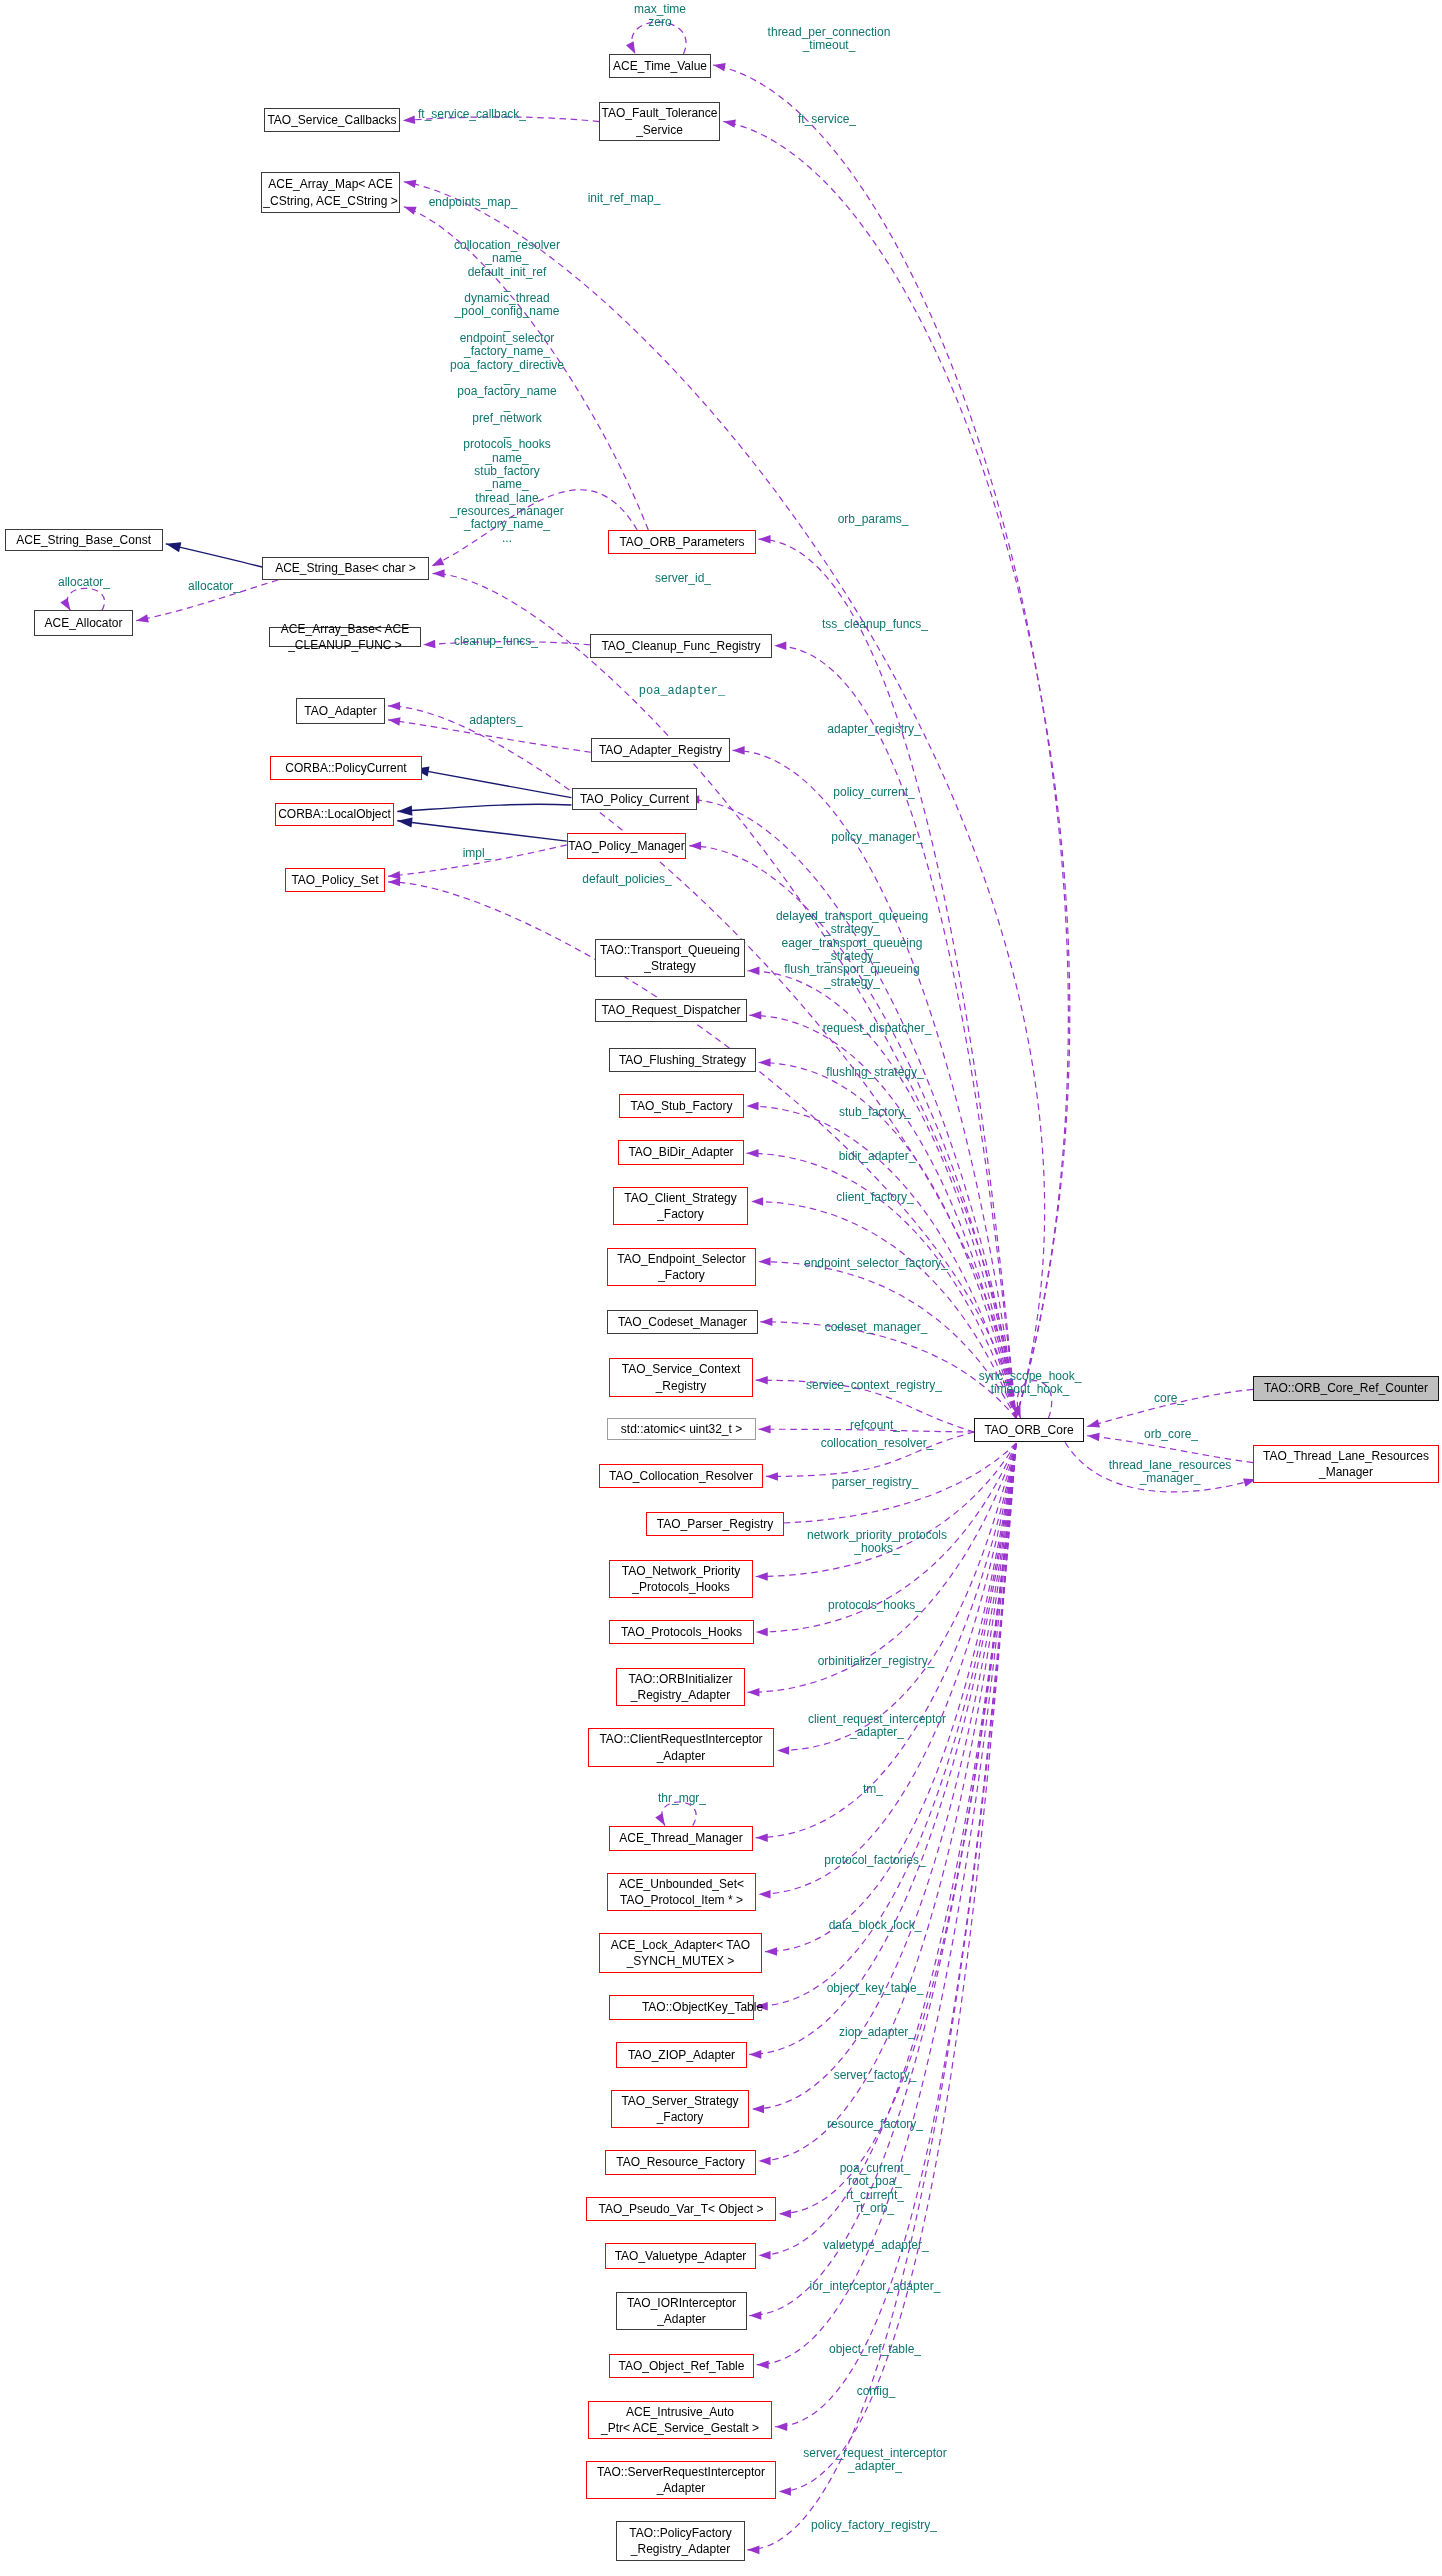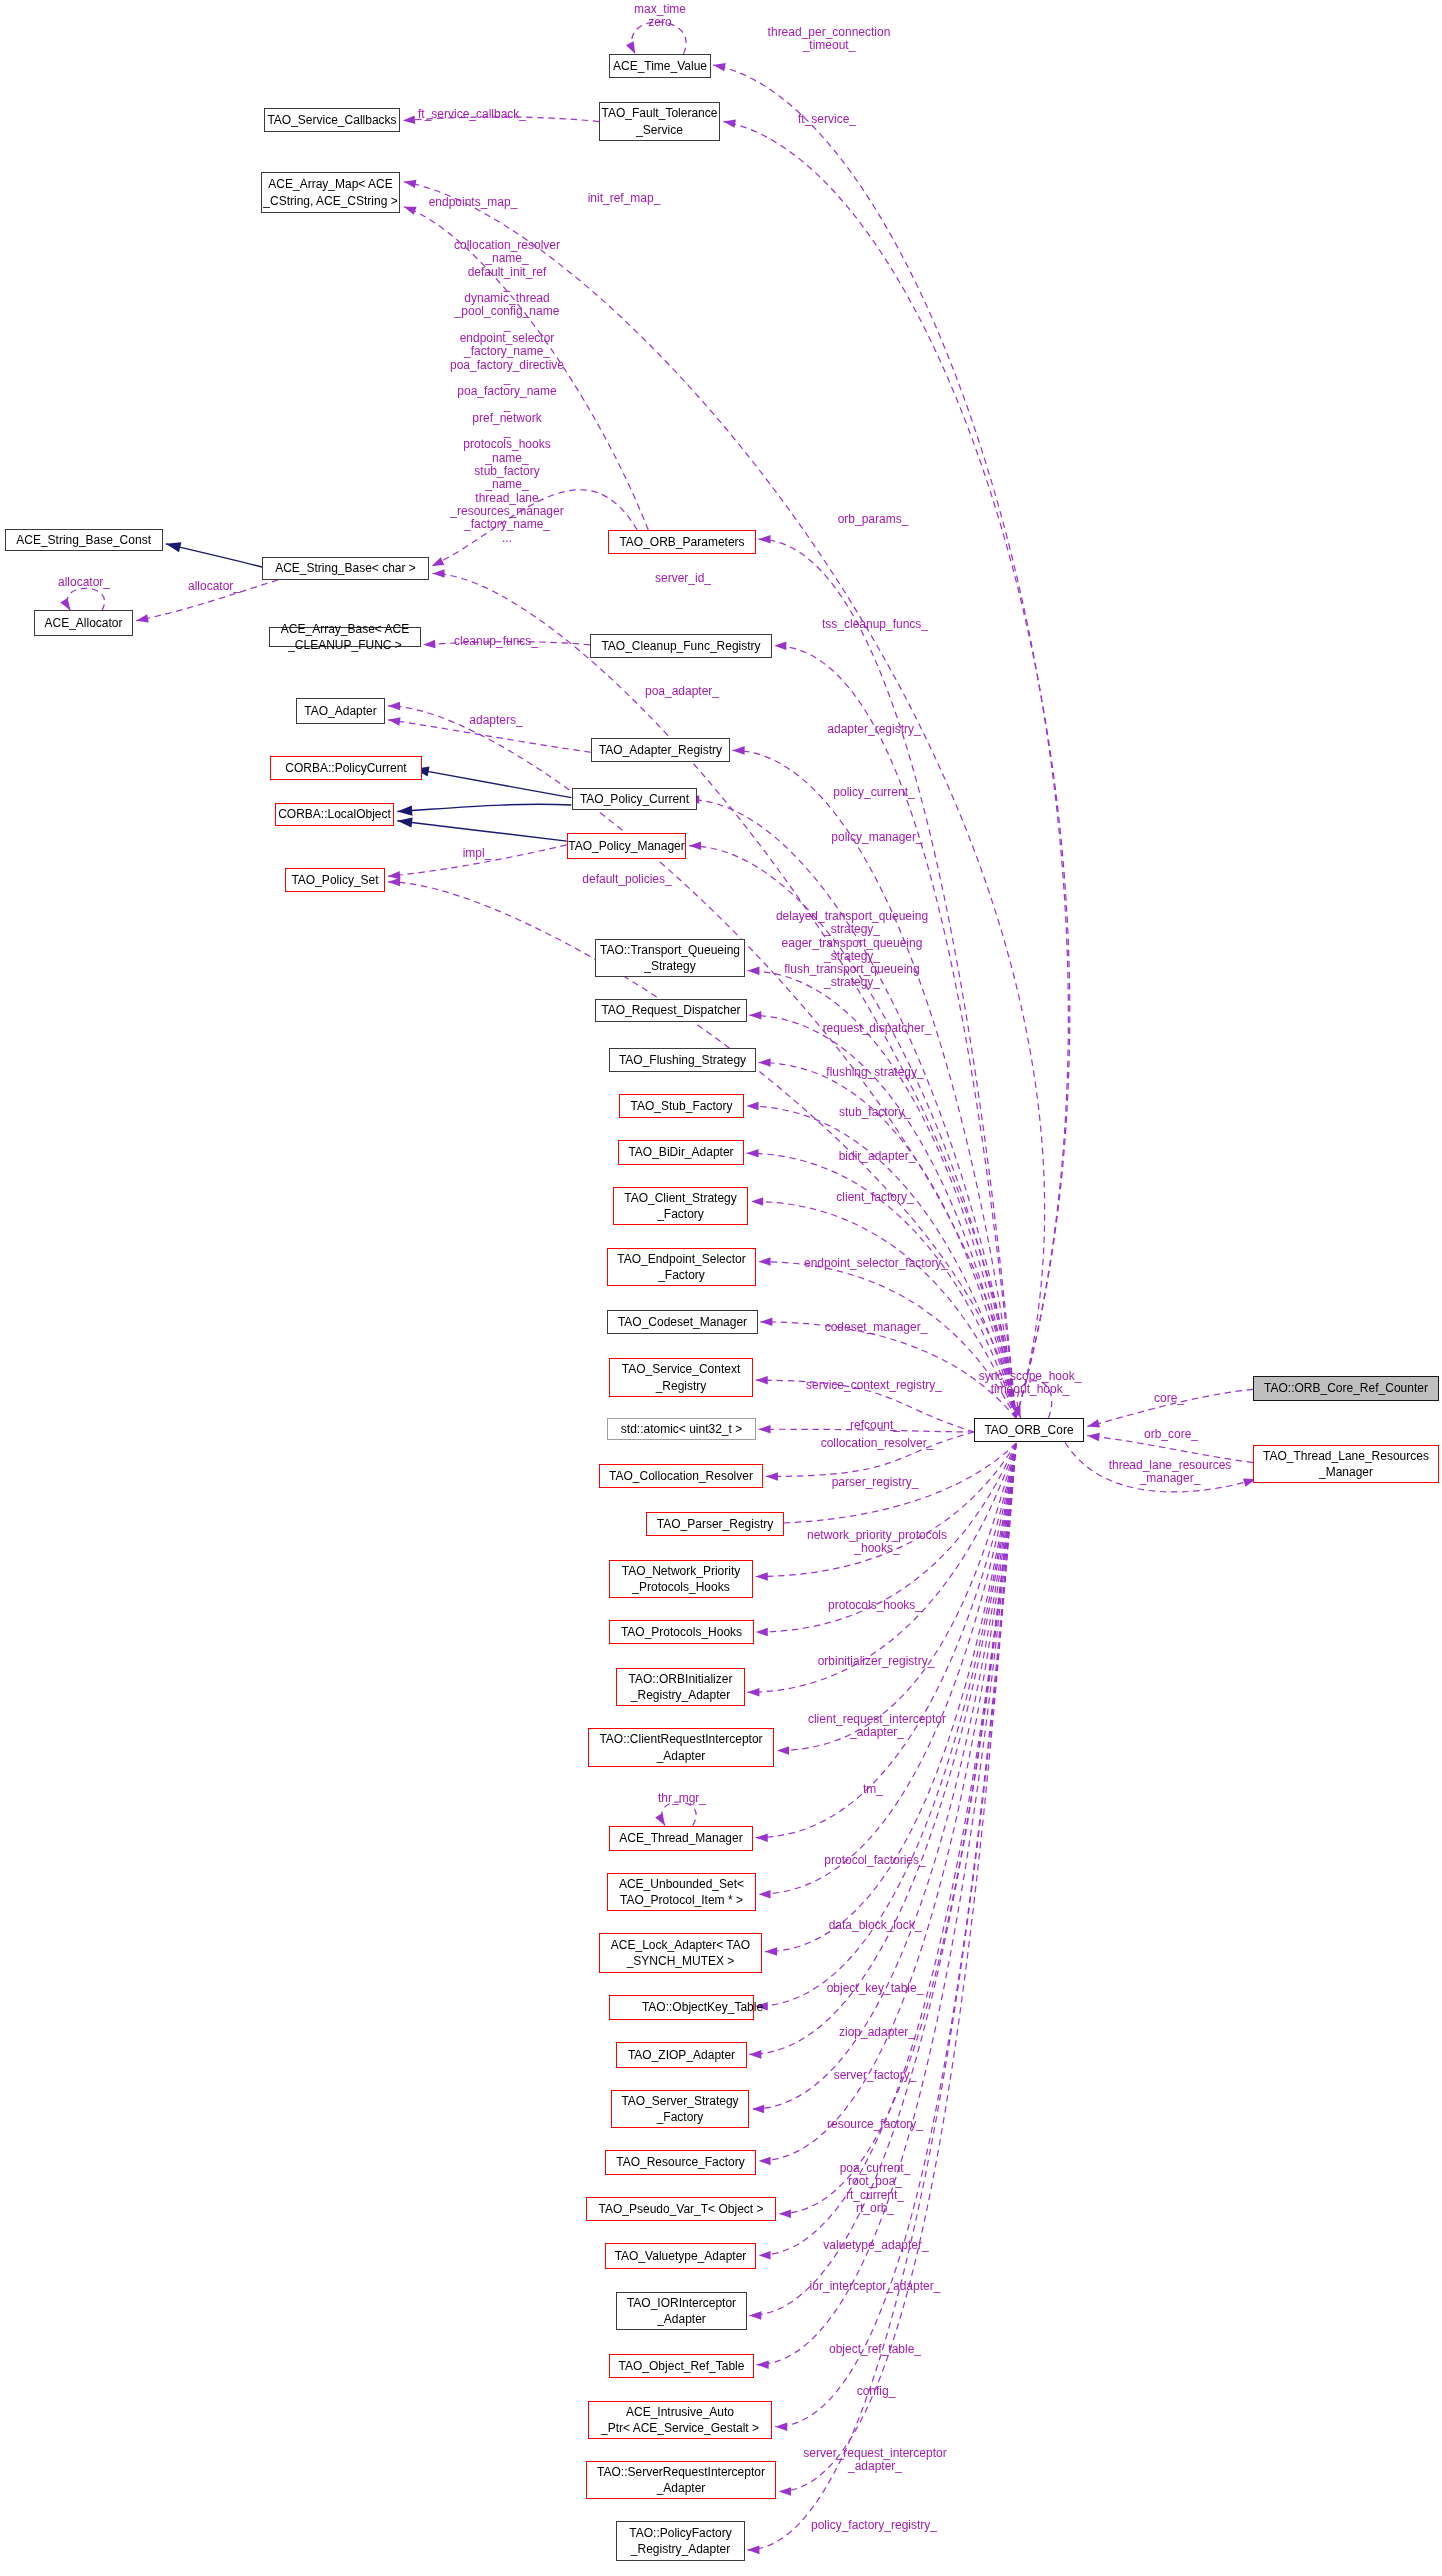--- a/index.html
+++ b/index.html
@@ -7,21 +7,21 @@
   #canvas{position:absolute;left:0;top:0;width:1442px;height:2576px;}
   #edges{position:absolute;left:0;top:0;}
   .node{position:absolute;background:#ffffff;border:1.3px solid #3b3b3b;display:flex;flex-direction:column;
         align-items:center;justify-content:center;font-size:12px;color:#000;line-height:1.35;
         white-space:nowrap;box-sizing:border-box;z-index:3;text-align:center;}
   .node.r{border:1.9px solid #ff0000;}
   .node.m{border:1.9px solid #151515;}
   .node.gb{border:1.3px solid #9e9e9e;}
   .node.gf{border:1.5px solid #151515;background:#bfbfbf;}
   .elabel{position:absolute;transform:translateX(-50%);text-align:center;font-size:12px;
-          line-height:13.3px;white-space:nowrap;color:#a21caf;z-index:2;}
+          line-height:13.3px;white-space:nowrap;color:#0f766e;z-index:2;}
 </style>
 </head>
 <body>
 
 <div id="canvas">
   <svg id="edges" width="1442" height="2576" viewBox="0 0 1557 2781" xmlns="http://www.w3.org/2000/svg">
       <path d="M 1097,1531 C 1268,940 1020,115 770,70" fill="none" stroke="#9a32cd" stroke-width="1.3" stroke-dasharray="7,5"></path>
       <polygon points="770,70 781.9794794194078,76.83023226837746 783.6092870039082,67.77574568781945" fill="#9a32cd"></polygon>
       <path d="M 1097,1531 C 1268,940 1031,176 781,131" fill="none" stroke="#9a32cd" stroke-width="1.3" stroke-dasharray="7,5"></path>
       <polygon points="781,131 792.9794794194078,137.83023226837744 794.6092870039082,128.77574568781947" fill="#9a32cd"></polygon>
@@ -367,21 +367,21 @@
       </div>
       <div class="elabel" style="left: 214px; top: 580px;">
         <div>allocator_</div>
       </div>
       <div class="elabel" style="left: 875px; top: 618px;">
         <div>tss_cleanup_funcs_</div>
       </div>
       <div class="elabel" style="left: 496px; top: 635px;">
         <div>cleanup_funcs_</div>
       </div>
-      <div class="elabel" style="left: 682px; top: 685px;">
+      <div class="elabel" style="left: 682px; top: 685px; font-family: Liberation Mono, monospace;">
         <div>poa_adapter_</div>
       </div>
       <div class="elabel" style="left: 496px; top: 714px;">
         <div>adapters_</div>
       </div>
       <div class="elabel" style="left: 874px; top: 723px;">
         <div>adapter_registry_</div>
       </div>
       <div class="elabel" style="left: 874px; top: 786px;">
         <div>policy_current_</div>

